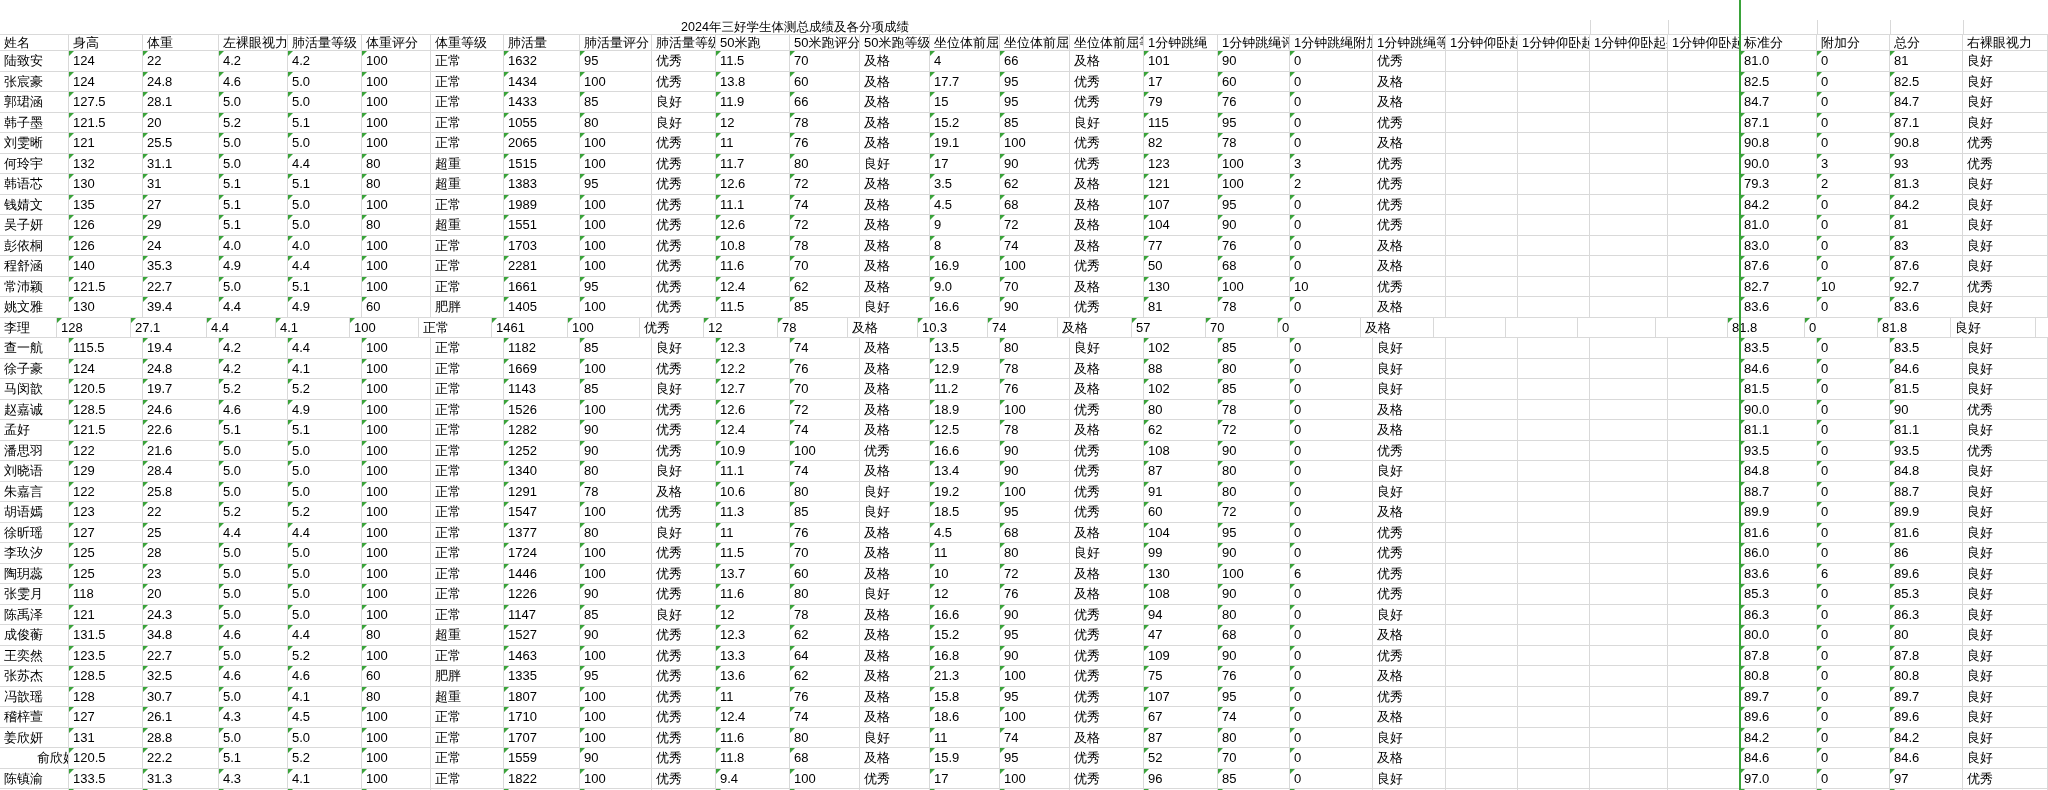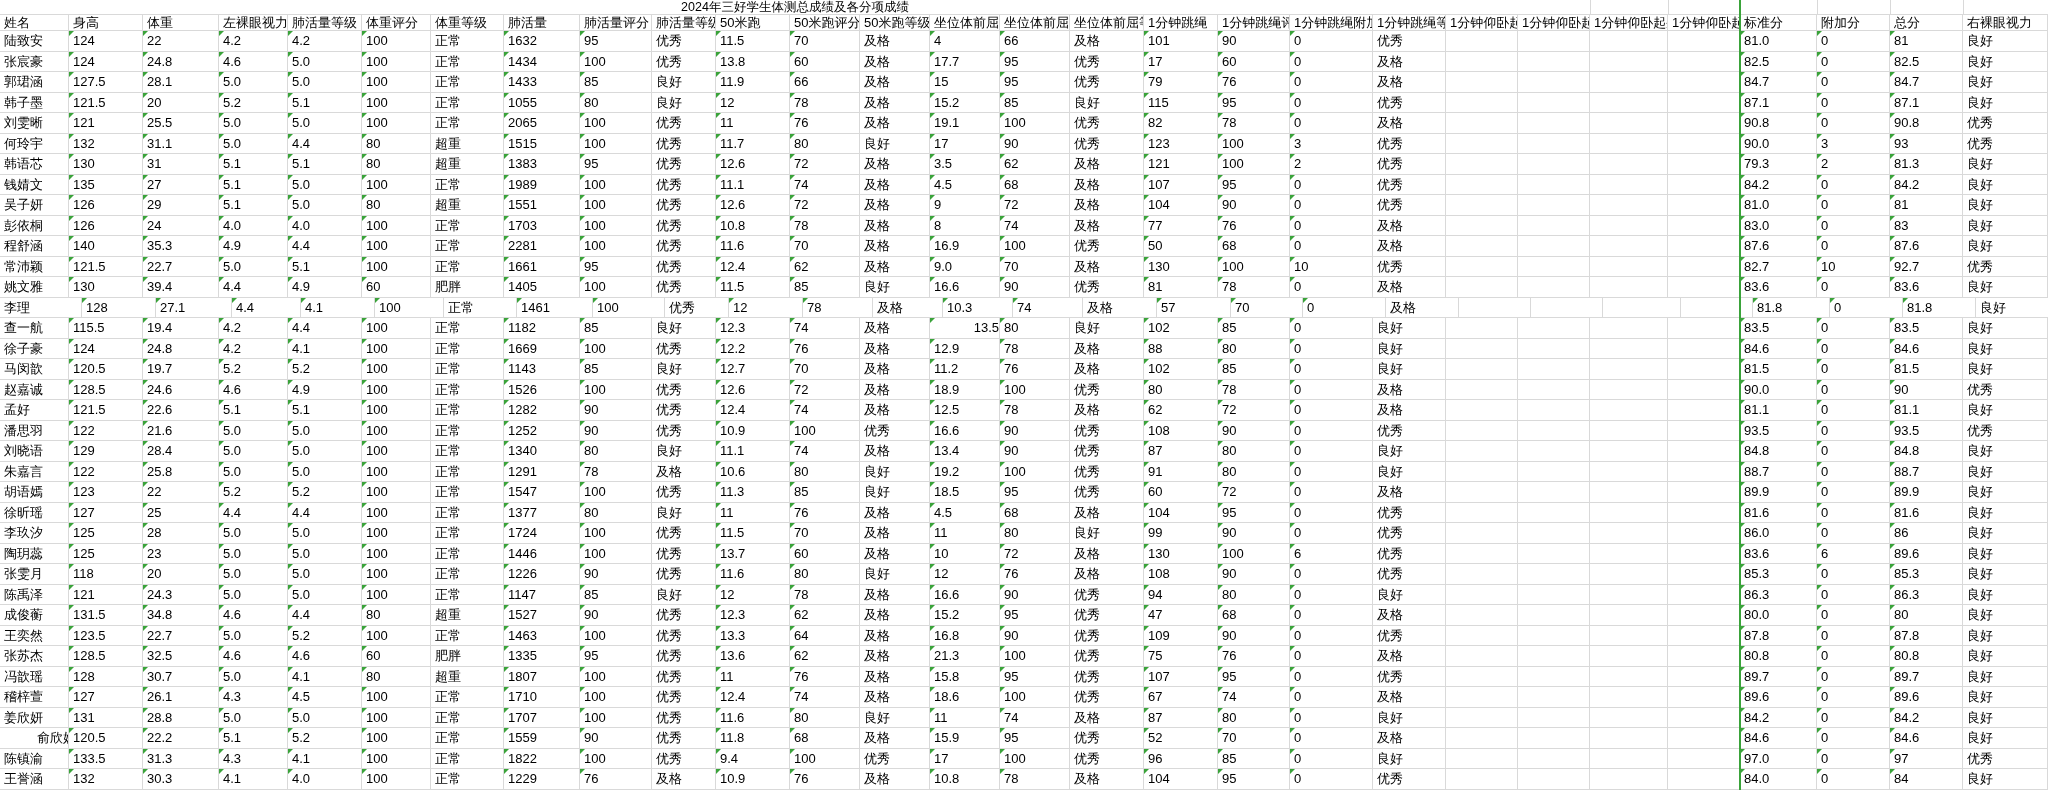--- a/index.html
+++ b/index.html
@@ -11,20 +11,21 @@
   #sheet{
     position:relative;
     width:2048px;height:790px;
     overflow:hidden;
     background:#fff;
   }
   .title-row{
     position:relative;
     height:14px;
     width:2048px;
+    margin-top:20px;
   }
   .title-cell{
     position:absolute;left:0;top:0;width:1590px;height:14px;
     text-align:center;
     font-size:12.5px;line-height:14px;
     white-space:nowrap;overflow:hidden;
   }
   .title-vline{
     position:absolute;top:0;width:1px;height:14px;background:var(--grid);
   }
@@ -488,21 +489,21 @@
         <div class="cell" style="width: 72px;"></div>
         <div class="cell" style="width: 72px;"></div>
         <div class="cell" style="width: 78px;"></div>
         <div class="cell" style="width: 72px;"></div>
         <div class="cell" style="width: 77px;"><span class="flag"></span><span>83.6</span></div>
         <div class="cell" style="width: 73px;"><span class="flag"></span><span>0</span></div>
         <div class="cell" style="width: 73px;"><span class="flag"></span><span>83.6</span></div>
         <div class="cell" style="width: 85px;"><span>良好</span></div>
       </div>
       <div class="row data-row">
-        <div class="cell" style="width: 82px;"><span>李理</span></div>
+        <div class="cell" style="width: 57px;"><span>李理</span></div>
         <div class="cell" style="width: 74px;"><span class="flag"></span><span>128</span></div>
         <div class="cell" style="width: 76px;"><span class="flag"></span><span>27.1</span></div>
         <div class="cell" style="width: 69px;"><span class="flag"></span><span>4.4</span></div>
         <div class="cell" style="width: 74px;"><span class="flag"></span><span>4.1</span></div>
         <div class="cell" style="width: 69px;"><span class="flag"></span><span>100</span></div>
         <div class="cell" style="width: 73px;"><span>正常</span></div>
         <div class="cell" style="width: 76px;"><span class="flag"></span><span>1461</span></div>
         <div class="cell" style="width: 72px;"><span class="flag"></span><span>100</span></div>
         <div class="cell" style="width: 64px;"><span>优秀</span></div>
         <div class="cell" style="width: 74px;"><span class="flag"></span><span>12</span></div>
@@ -531,21 +532,21 @@
         <div class="cell" style="width: 69px;"><span class="flag"></span><span>4.2</span></div>
         <div class="cell" style="width: 74px;"><span class="flag"></span><span>4.4</span></div>
         <div class="cell" style="width: 69px;"><span class="flag"></span><span>100</span></div>
         <div class="cell" style="width: 73px;"><span>正常</span></div>
         <div class="cell" style="width: 76px;"><span class="flag"></span><span>1182</span></div>
         <div class="cell" style="width: 72px;"><span class="flag"></span><span>85</span></div>
         <div class="cell" style="width: 64px;"><span>良好</span></div>
         <div class="cell" style="width: 74px;"><span class="flag"></span><span>12.3</span></div>
         <div class="cell" style="width: 70px;"><span class="flag"></span><span>74</span></div>
         <div class="cell" style="width: 70px;"><span>及格</span></div>
-        <div class="cell" style="width: 70px; text-align: right;"><span class="flag"></span><span>13.5</span></div>
+        <div class="cell" style="width: 70px;"><span class="flag"></span><span>13.5</span></div>
         <div class="cell" style="width: 70px;"><span class="flag"></span><span>80</span></div>
         <div class="cell" style="width: 74px;"><span>良好</span></div>
         <div class="cell" style="width: 74px;"><span class="flag"></span><span>102</span></div>
         <div class="cell" style="width: 72px;"><span class="flag"></span><span>85</span></div>
         <div class="cell" style="width: 83px;"><span class="flag"></span><span>0</span></div>
         <div class="cell" style="width: 73px;"><span>良好</span></div>
         <div class="cell" style="width: 72px;"></div>
         <div class="cell" style="width: 72px;"></div>
         <div class="cell" style="width: 78px;"></div>
         <div class="cell" style="width: 72px;"></div>

